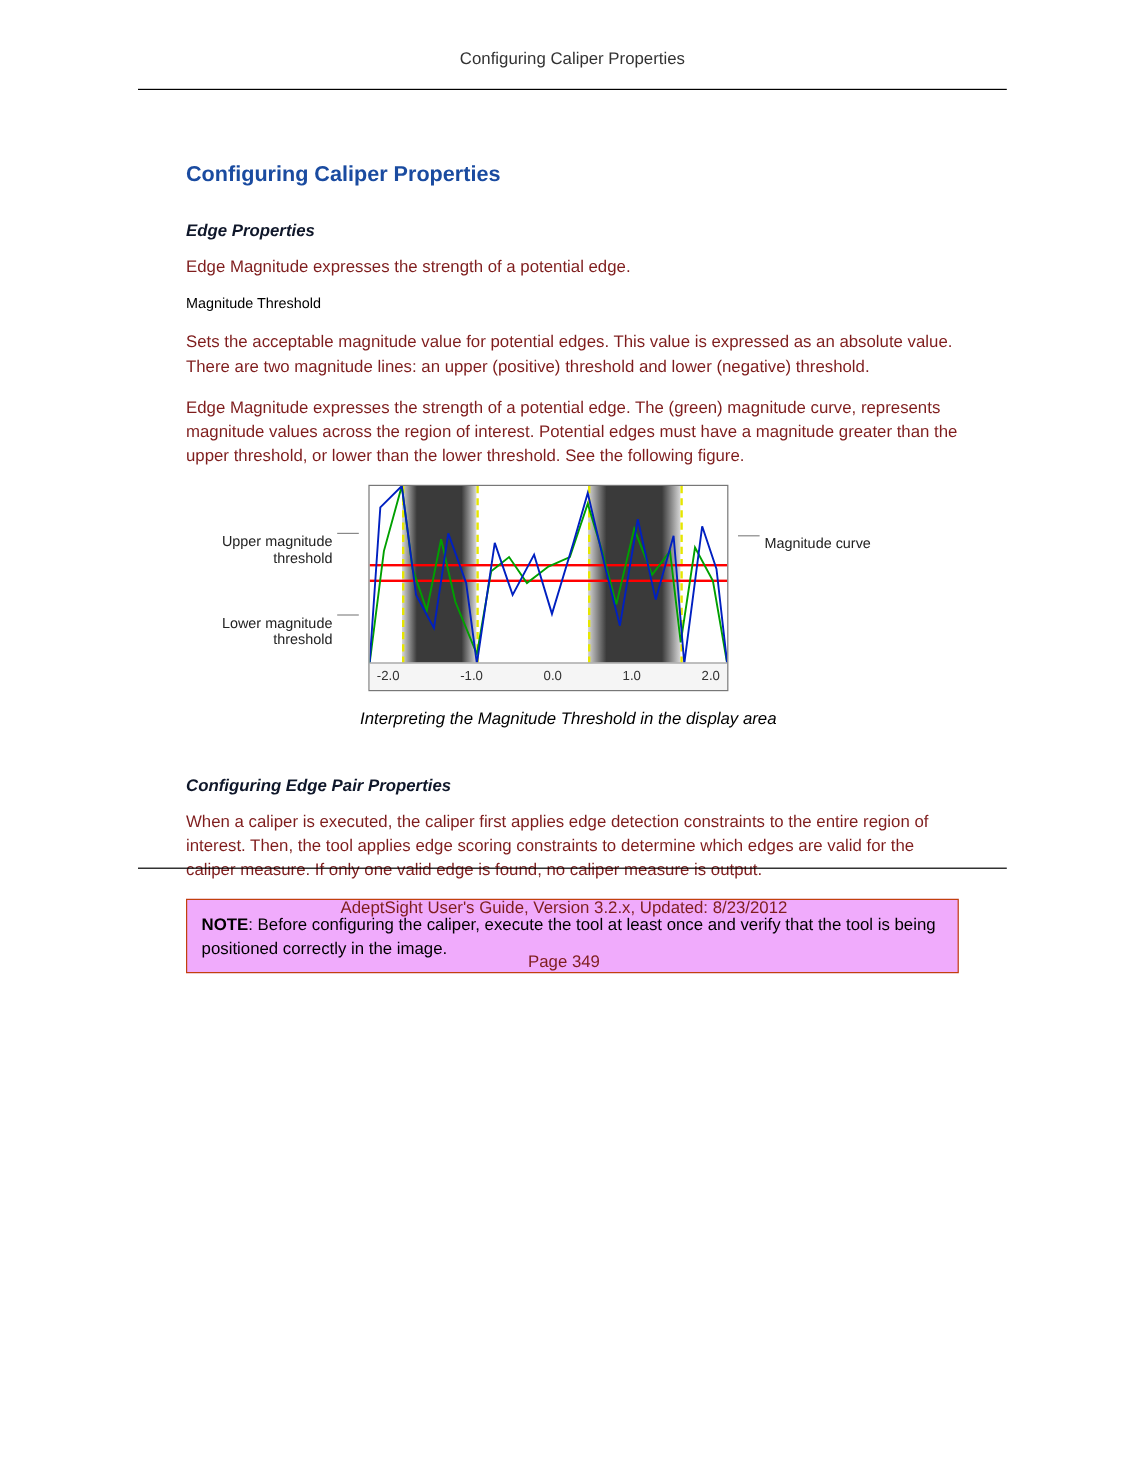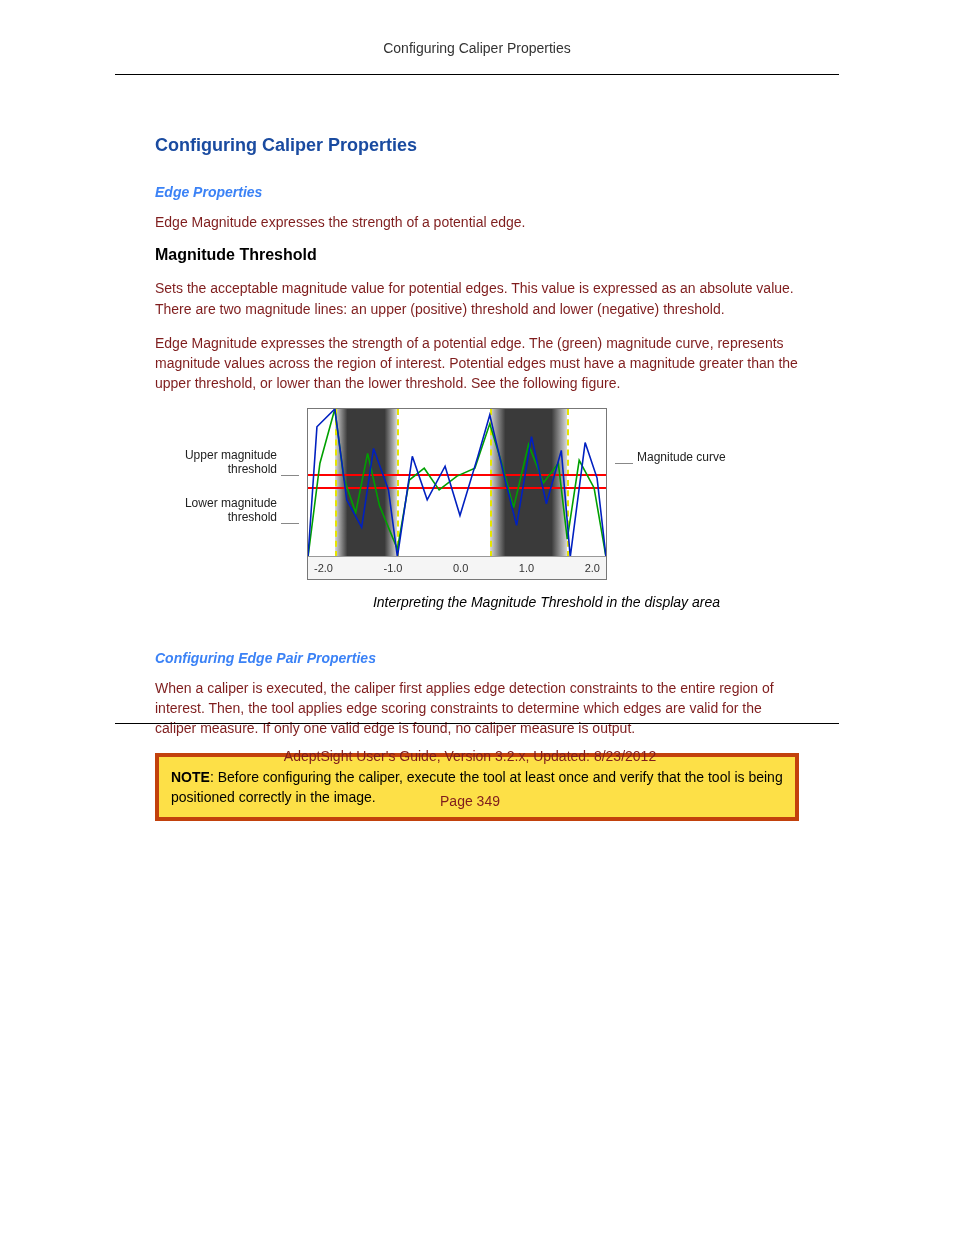--- a/index.html
+++ b/index.html
@@ -1,31 +1,31 @@
 <!DOCTYPE html>
 <html><head>
 <meta charset="utf-8">
 <style>
   html,body{margin:0;padding:0;background:#fff;font-family:Verdana,Geneva,sans-serif;color:#000}
   .page{width:954px;height:875px;margin:0 auto;position:relative;box-sizing:border-box;padding:40px 115px 0 115px}
   .running-head{text-align:center;font-size:14px;color:#333;margin-bottom:18px}
   .rule{border:0;border-top:1px solid #000;margin:0 0 60px 0}
   .h1{color:#1a4ba0;font-weight:bold;font-size:18px;margin:0 0 28px 0}
-  .h2{color:#3b82f6;font-weight:bold;font-style:italic;font-size:14px;margin:0 0 12px 0}
-  .h3{font-weight:bold;font-size:16px;margin:0 0 14px 0}
+  .h2{color:#0f172a;font-weight:bold;font-style:italic;font-size:14px;margin:0 0 12px 0}
+  .h3{font-weight:normal;font-size:12px;margin:0 0 14px 0}
   p{font-size:14px;line-height:1.45;margin:0 0 14px 0;color:#7f1d1d}
   .content{padding:0 40px}
   .fig-wrap{display:flex;align-items:flex-start;justify-content:center;gap:8px;margin:8px 0 8px 0}
   .left-labels,.right-labels{font-size:12px;color:#222;display:flex;flex-direction:column;position:relative}
   .left-labels{align-items:flex-end;text-align:right;width:130px}
   .right-labels{align-items:flex-start;text-align:left;width:170px}
-  .lbl{display:flex;align-items:flex-end;gap:4px}
+  .lbl{display:flex;align-items:flex-start;gap:4px}
   .lbl .line{flex:0 0 18px;height:1px;background:#888}
-  .caption{font-style:italic;font-size:14px;text-align:right;margin:14px 0 40px 0;padding-left:145px;max-width:420px}
-  .note-box{background:#fde047;border:4px solid #c2410c;padding:10px 12px;font-size:14px;line-height:1.45;margin:0 0 16px 0}
+  .caption{font-style:italic;font-size:14px;text-align:left;margin:14px 0 40px 0;padding-left:145px;max-width:420px}
+  .note-box{background:#f0abfc;border:1px solid #c2410c;padding:10px 12px;font-size:14px;line-height:1.45;margin:0 0 16px 0}
   .note-box b{font-weight:bold}
   .footer{position:absolute;left:0;right:0;bottom:40px;text-align:center}
   .footer-rule{border:0;border-top:1px solid #000;margin:0 115px 22px 115px}
   .footer p{font-size:14px;margin:0 14px 24px 0}
   
   .chart{border:1px solid #777;background:#fff;position:relative;width:300px;height:172px;box-sizing:border-box;overflow:hidden;box-shadow:inset 0 0 0 1px #fff}
   .chart .axis{position:absolute;left:0;right:0;bottom:0;height:22px;background:#f5f5f5;border-top:1px solid #999;display:flex;justify-content:space-between;align-items:center;padding:0 6px;font-size:11px;color:#333}
   .chart .plot{position:absolute;left:0;top:0;right:0;bottom:22px}
   .chart .bar{position:absolute;top:0;bottom:0;background:linear-gradient(90deg,#d8d8d8 0%,#3a3a3a 20%,#3a3a3a 80%,#d8d8d8 100%)}
   .chart svg{position:absolute;left:0;top:0;width:100%;height:100%}
@@ -48,21 +48,21 @@
     <div class="h3">Magnitude Threshold</div>
     <p>Sets the acceptable magnitude value for potential edges. This value is expressed as an absolute value. There are two magnitude lines: an upper (positive) threshold and lower (negative) threshold.</p>
     <p>Edge Magnitude expresses the strength of a potential edge. The (green) magnitude curve, represents magnitude values across the region of interest. Potential edges must have a magnitude greater than the upper threshold, or lower than the lower threshold. See the following figure.</p>
 
     <div class="fig-wrap">
       <div class="left-labels">
         <div class="lbl" style="margin-top:40px">
           <span>Upper magnitude threshold</span>
           <span class="line"></span>
         </div>
-        <div class="lbl" style="margin-top:20px">
+        <div class="lbl" style="margin-top:40px">
           <span>Lower magnitude threshold</span>
           <span class="line"></span>
         </div>
       </div>
 
       <div class="chart">
         <div class="plot">
           <div class="bar" style="left:9%;width:21%"></div>
           <div class="bar" style="left:61%;width:26%"></div>
           <div class="yedge" style="left:9%"></div>

